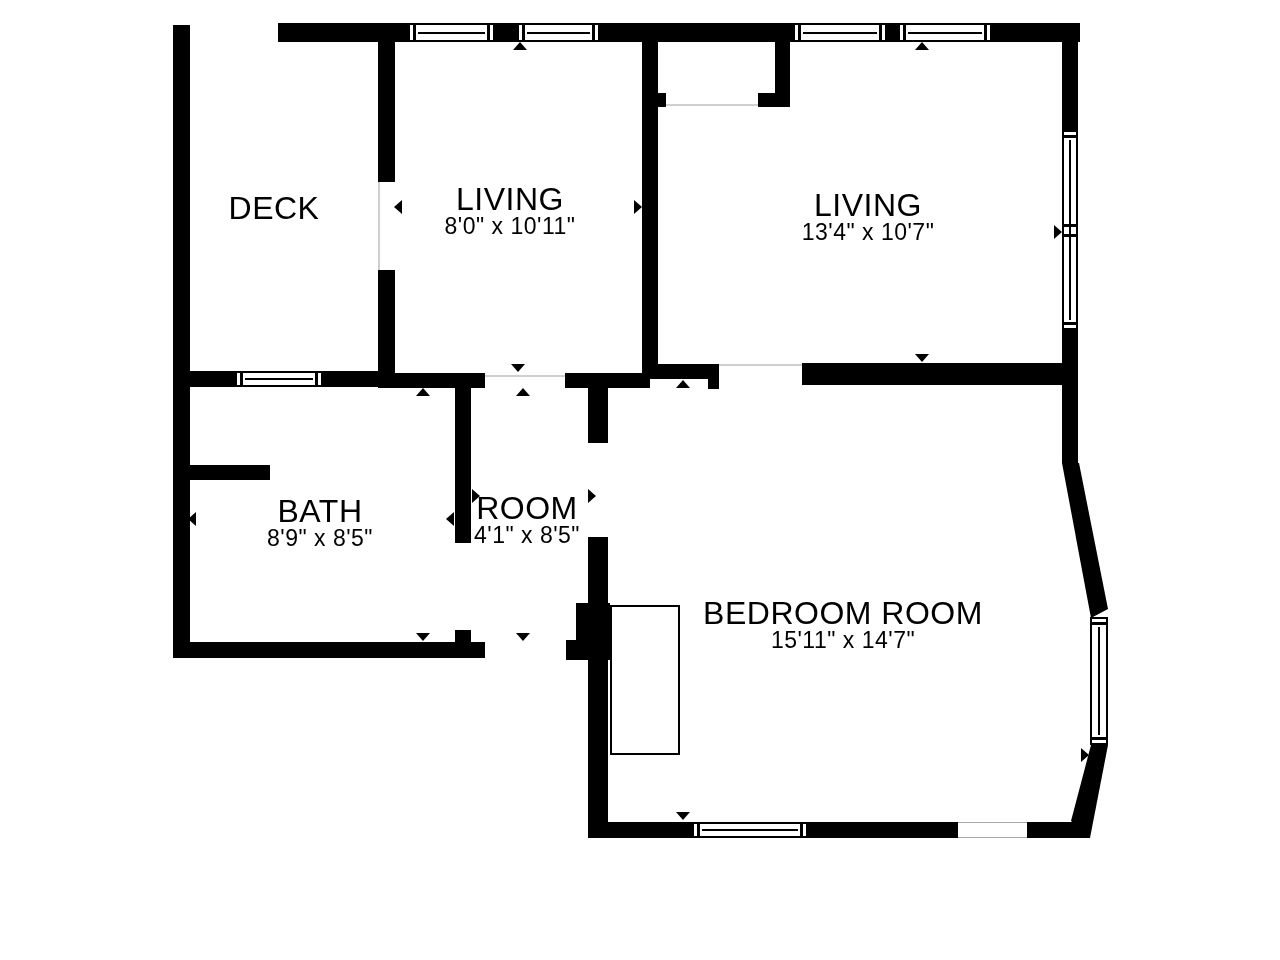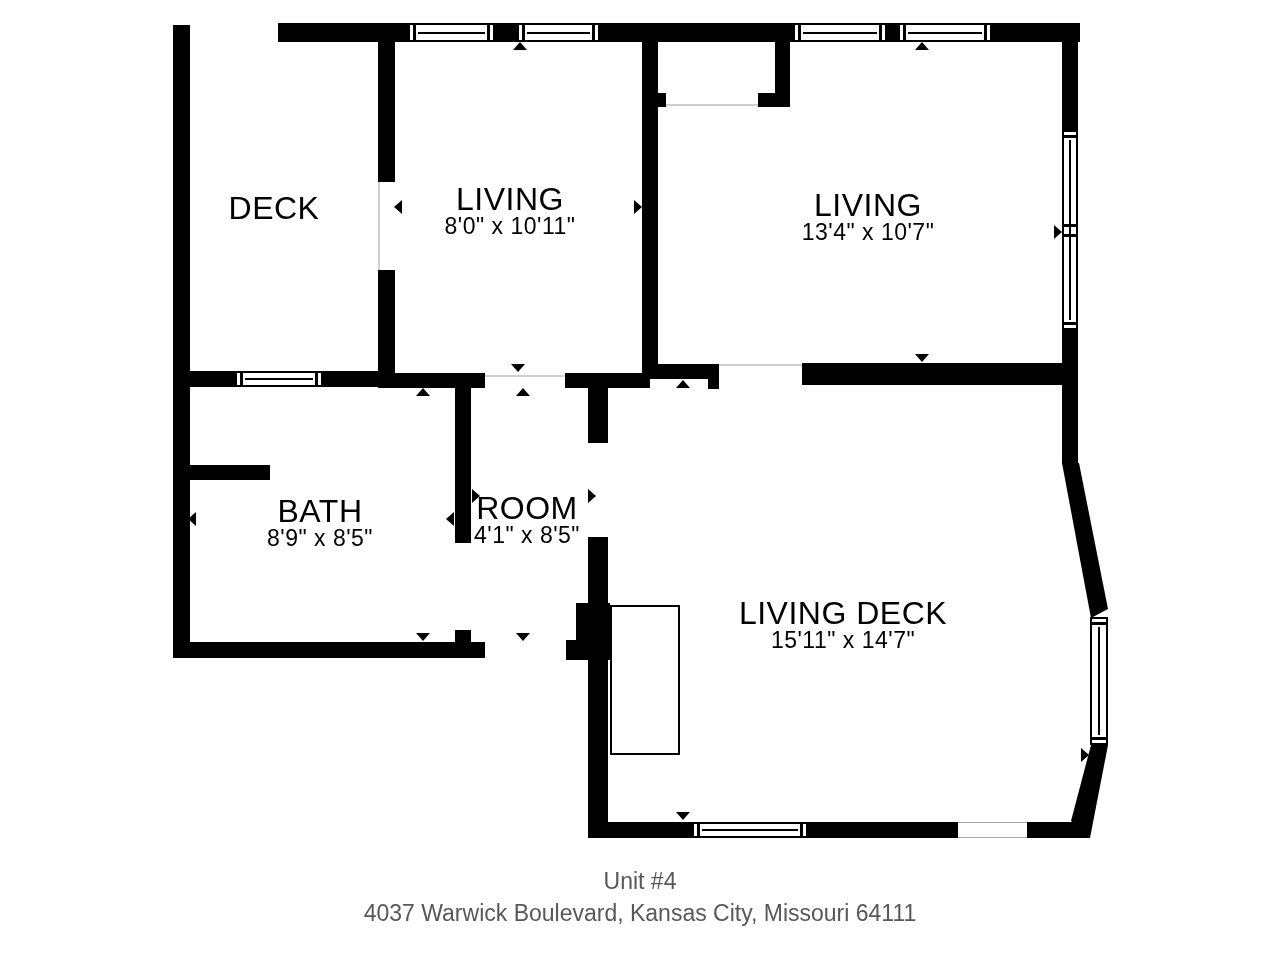--- a/index.html
+++ b/index.html
@@ -149,21 +149,17 @@
       </div>
       <div class="room-label" style="left: 320px; top: 498px;">
         <div class="rname">BATH</div>
         <div class="rdims">8'9" x 8'5"</div>
       </div>
       <div class="room-label" style="left: 527px; top: 495px;">
         <div class="rname">ROOM</div>
         <div class="rdims">4'1" x 8'5"</div>
       </div>
       <div class="room-label" style="left: 843px; top: 600px;">
-        <div class="rname">LIVING DECK</div>
+        <div class="rname">BEDROOM ROOM</div>
         <div class="rdims">15'11" x 14'7"</div>
       </div>
     </div>
-  <div class="caption" id="captionBlock" style="top: 868px;">
-    <div class="cap1">Unit #4</div>
-    <div class="cap2">4037 Warwick Boulevard, Kansas City, Missouri 64111</div>
-  </div>
 </div>
 
 </body></html>

